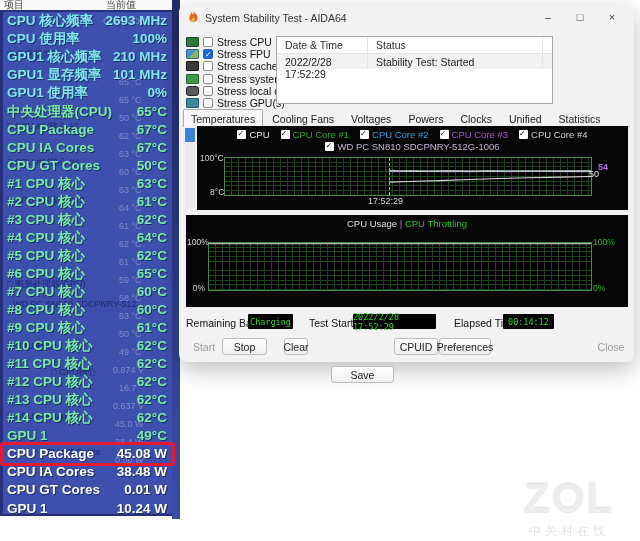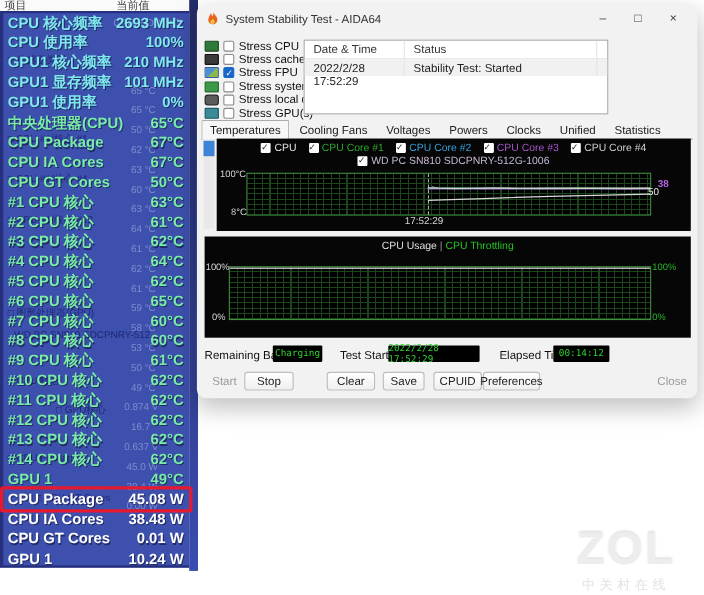--- a/index.html
+++ b/index.html
@@ -108,22 +108,22 @@
   .lcd{position:absolute;top:1px;height:15px;background:#000;color:#2fd32f;
        font-family:"DejaVu Sans Mono",monospace;font-size:8.5px;display:flex;align-items:center;
        justify-content:center;border-radius:1px;}
   .lcd1{left:69px;width:45px;} .lcd2{left:174px;width:83px;} .lcd3{left:324px;width:51px;}
 
   .brow{position:absolute;left:0;top:334px;width:100%;height:20px;}
   .btn{position:absolute;height:17px;font-size:10.5px;display:flex;align-items:center;justify-content:center;
        background:linear-gradient(#ffffff,#efefef);border:1px solid #bdbdbd;border-radius:3px;
        color:#222;box-sizing:border-box;white-space:nowrap;}
   .btn.disabled{background:transparent;border-color:transparent;color:#9a9a9a;}
-  .b-start{left:4px;width:42px;} .b-stop{left:43px;width:45px;} .b-clear{left:118px;width:44px;}
-  .b-save{left:169px;width:38px;} .b-cpuid{left:215px;width:44px;} .b-pref{left:260px;width:52px;}
+  .b-start{left:4px;width:42px;} .b-stop{left:43px;width:45px;} .b-clear{left:105px;width:24px;}
+  .b-save{left:152px;width:63px;margin-top:28px;} .b-cpuid{left:215px;width:44px;} .b-pref{left:260px;width:52px;}
   .b-close{left:412px;width:40px;}
 
   
   .wm{position:absolute;left:510px;top:478px;width:118px;text-align:center;}
   .wm-logo{font-size:42px;font-weight:bold;letter-spacing:2px;color:#ededf0;line-height:1;
            text-shadow:0 1px 0 #fff,0 -1px 2px #d6d6da;}
   .wm-sub{font-size:12px;letter-spacing:4px;color:#e2e2e6;margin-top:3px;white-space:nowrap;}
 </style>
 </head>
 <body>
@@ -302,28 +302,28 @@
       </div>
     </div>
 
     <div class="stress" id="stress-list">
         <div class="stressrow">
           <div class="sicon cpu"></div>
           <div class="cb"></div>
           <span class="slabel">Stress CPU</span>
         </div>
         <div class="stressrow">
+          <div class="sicon fpu"></div>
+          <div class="cb checked"></div>
+          <span class="slabel">Stress FPU</span>
+        </div>
+        <div class="stressrow">
           <div class="sicon cache"></div>
           <div class="cb"></div>
           <span class="slabel">Stress cache</span>
-        </div>
-        <div class="stressrow">
-          <div class="sicon fpu"></div>
-          <div class="cb checked"></div>
-          <span class="slabel">Stress FPU</span>
         </div>
         <div class="stressrow">
           <div class="sicon memory"></div>
           <div class="cb"></div>
           <span class="slabel">Stress system memory</span>
         </div>
         <div class="stressrow">
           <div class="sicon disk"></div>
           <div class="cb"></div>
           <span class="slabel">Stress local disks</span>
@@ -400,21 +400,21 @@
             <polyline points="164.0,13.3 184.2,13.5 214.5,13.2 244.8,13.6 275.1,13.3 305.4,13.5 335.7,13.4 366.0,13.5" fill="none" stroke="#35a0d8" stroke-width="1.1" stroke-linejoin="round"></polyline>
             <polyline points="164.0,13.7 194.3,13.5 224.6,13.7 254.9,13.5 285.2,13.7 315.5,13.5 345.8,13.7 366.0,13.7" fill="none" stroke="#a855cc" stroke-width="1.1" stroke-linejoin="round"></polyline>
             <polyline points="164.0,12.9 188.2,13.4 224.6,13.1 265.0,13.4 305.4,13.2 345.8,13.4 366.0,13.2" fill="none" stroke="#cfcfcf" stroke-width="1.1" stroke-linejoin="round"></polyline>
             <polyline points="164.0,24.1 184.2,23.5 214.5,22.6 244.8,21.5 275.1,20.5 305.4,19.8 335.7,19.1 366.0,18.5" fill="none" stroke="#d8d8d8" stroke-width="1.1" stroke-linejoin="round"></polyline>
           </svg>
         <div class="dotline"></div>
       </div>
       <div class="axlabel t100">100°C</div>
       <div class="axlabel t0">8°C</div>
       <div class="axlabel ttime">17:52:29</div>
-      <div class="tv tv63">38</div>
+      <div class="tv tv63">54</div>
       <div class="tv tv50">50</div>
     </div>
 
     <div class="panel upanel">
       <div class="utitle">
         <span style="color:#e0e0e0">CPU Usage</span>
         <span style="color:#9a9a9a">|</span>
         <span style="color:#24c424">CPU Throttling</span>
       </div>
       <div class="gridplot uplot">

